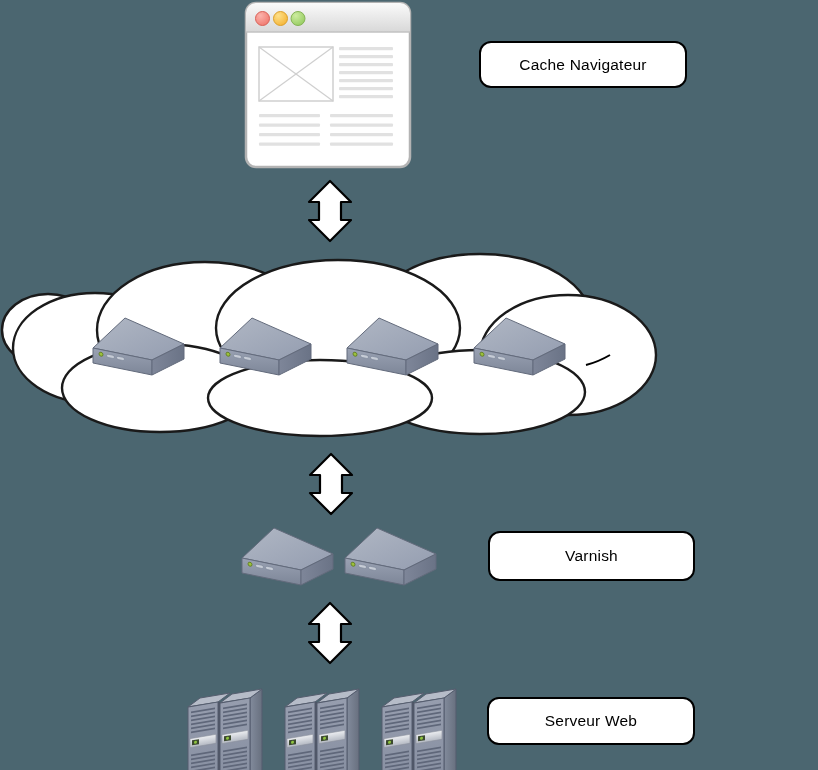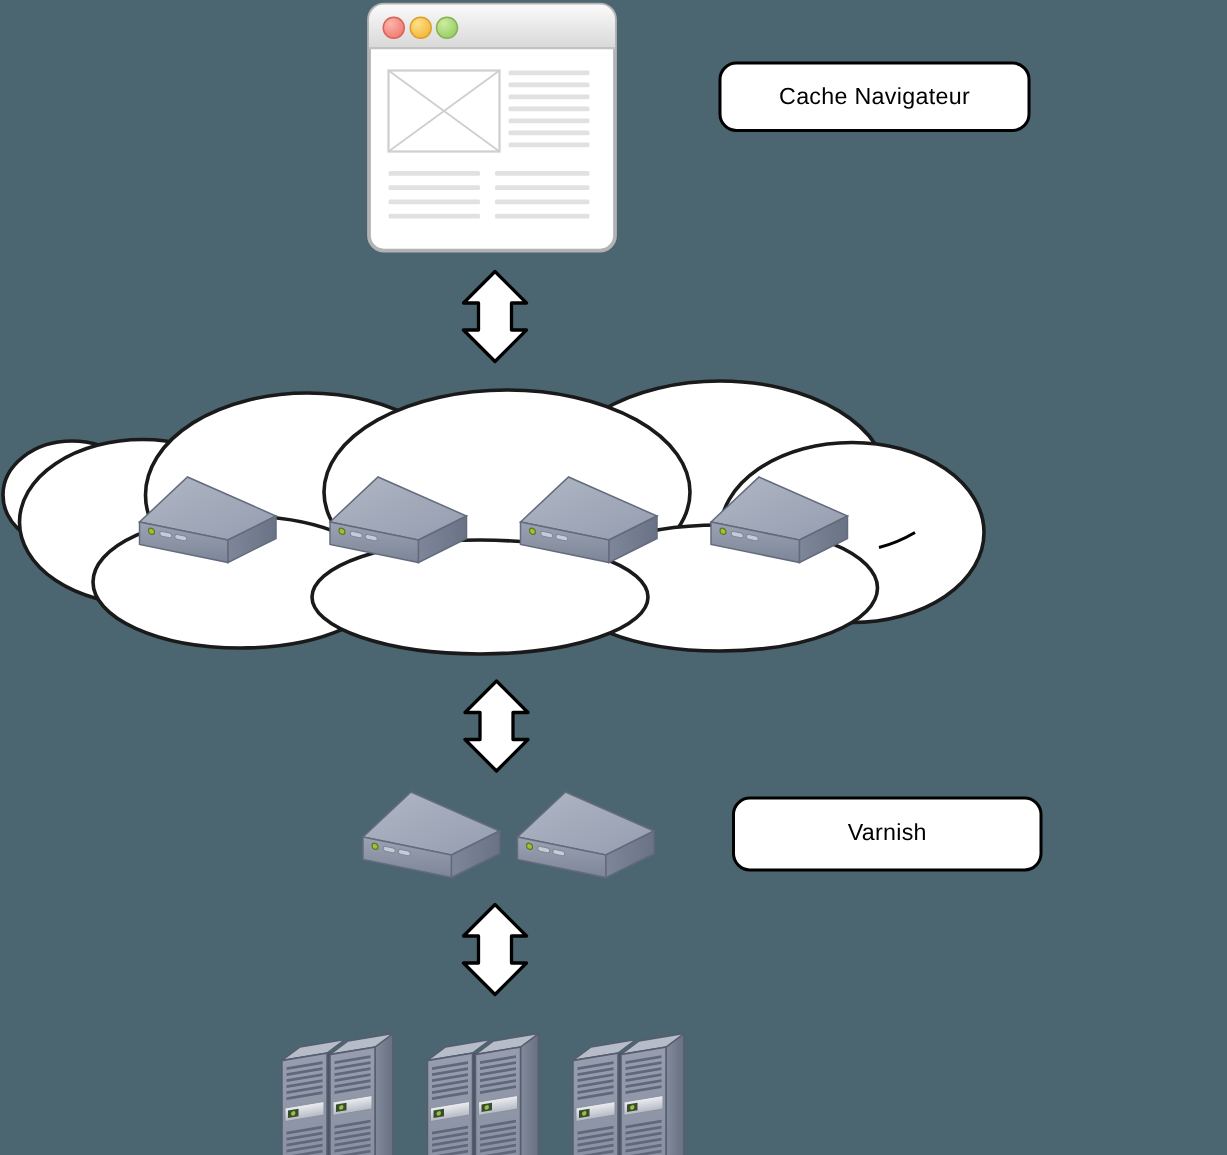--- a/index.html
+++ b/index.html
@@ -196,13 +196,14 @@
       </g>
   <g>
         <use href="#tower-pair" xlink:href="#tower-pair" x="186" y="686"></use>
         <use href="#tower-pair" xlink:href="#tower-pair" x="283" y="686"></use>
         <use href="#tower-pair" xlink:href="#tower-pair" x="380" y="686"></use>
       </g>
 </svg>
 
   <div class="label" id="label-cache">Cache Navigateur</div>
   <div class="label" id="label-varnish">Varnish</div>
+  <div class="label" id="label-web">Serveur Web</div>
 </div>
 
 </body></html>

